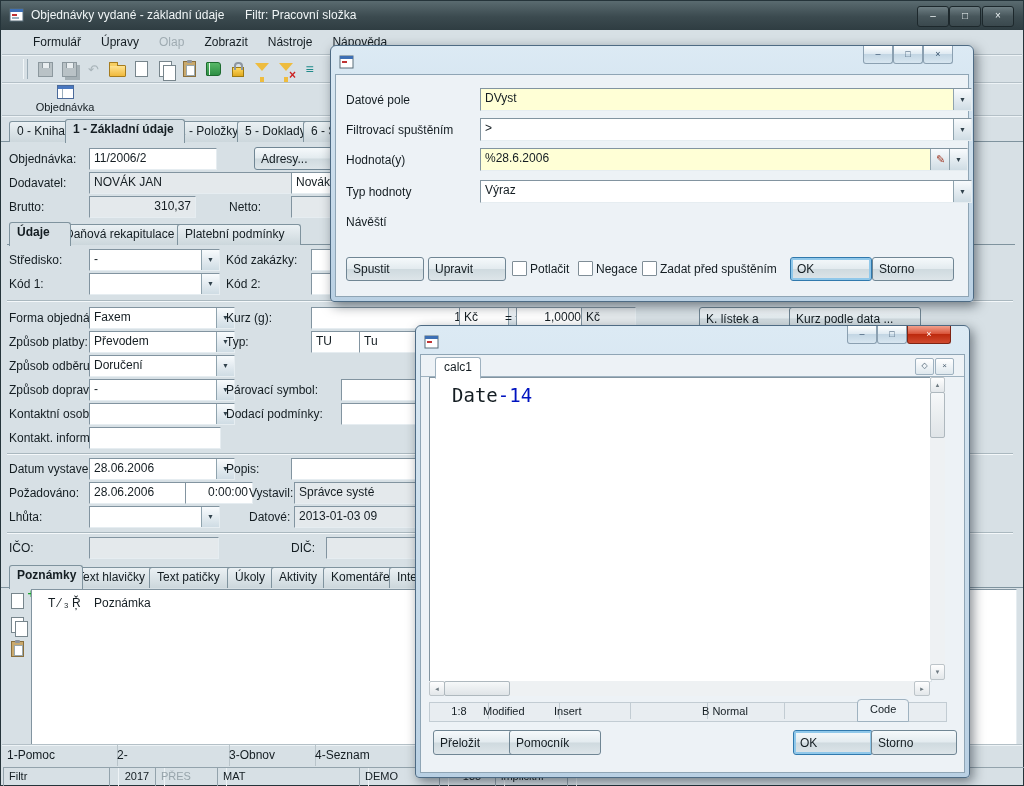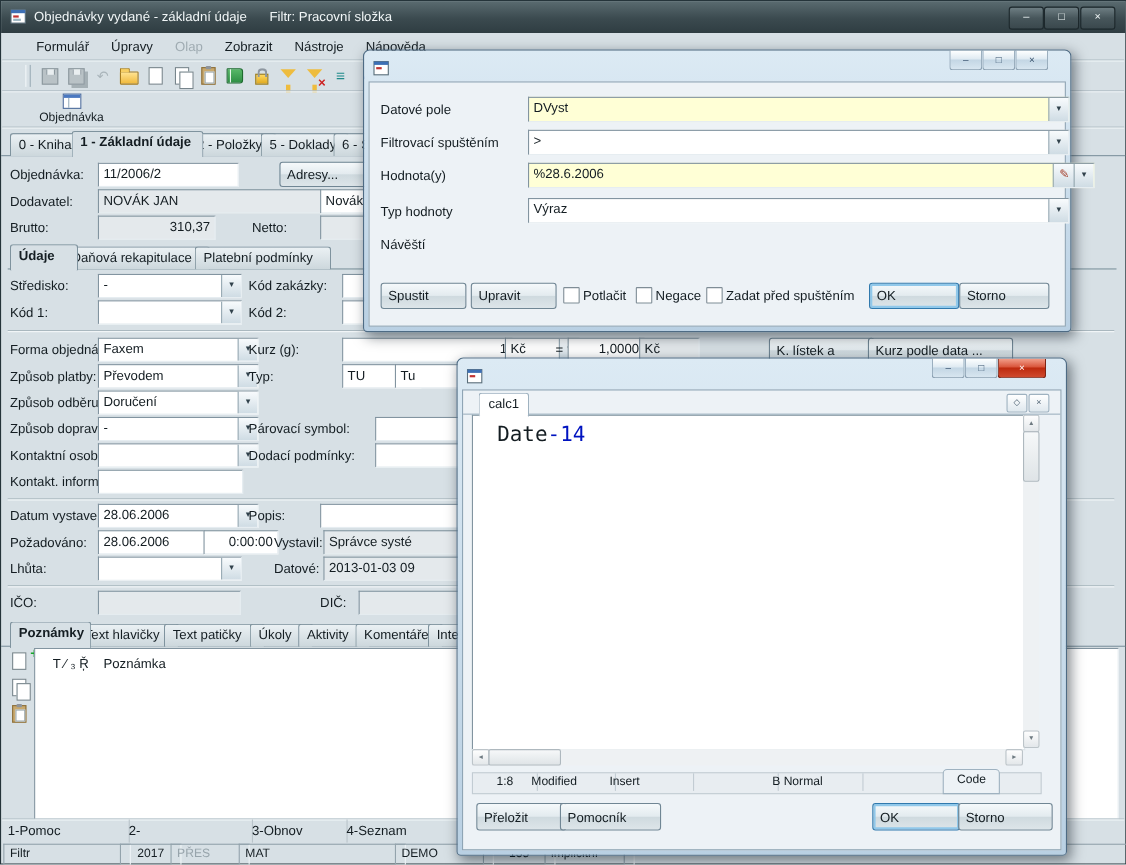--- a/index.html
+++ b/index.html
@@ -341,21 +341,21 @@
   </div>
   <span class="abtn" style="right:80px">–</span>
   <span class="abtn" style="right:50px">□</span>
   <span class="abtn" style="right:20px">×</span>
   <div class="inner">
     <div class="lbl" style="left:10px;top:15px">Datové pole</div>
     <div class="tb dtb combo yl" style="left:144px;top:13px;width:466px"><span class="v">DVyst</span><span class="dd">▼</span></div>
     <div class="lbl" style="left:10px;top:45px">Filtrovací spuštěním</div>
     <div class="tb dtb combo" style="left:144px;top:43px;width:466px"><span class="v">&gt;</span><span class="dd">▼</span></div>
     <div class="lbl" style="left:10px;top:75px">Hodnota(y)</div>
-    <div class="tb dtb yl" style="left:144px;top:73px;width:466px;padding-right:43px"><span class="v">%28.6.2006</span><span class="fbtn" style="right:17px">✎</span><span class="dd">▼</span></div>
+    <div class="tb dtb yl" style="left:144px;top:73px;width:466px;padding-right:16px"><span class="v">%28.6.2006</span><span class="fbtn" style="right:17px">✎</span><span class="dd">▼</span></div>
     <div class="lbl" style="left:10px;top:107px">Typ hodnoty</div>
     <div class="tb dtb combo" style="left:144px;top:105px;width:466px"><span class="v">Výraz</span><span class="dd">▼</span></div>
     <div class="lbl" style="left:10px;top:137px">Návěští</div>
 
     <div class="btn" style="left:10px;top:182px;width:64px;height:22px">
         <span>Spustit</span>
       </div>
     <div class="btn" style="left:92px;top:182px;width:64px;height:22px">
         <span>Upravit</span>
       </div>

